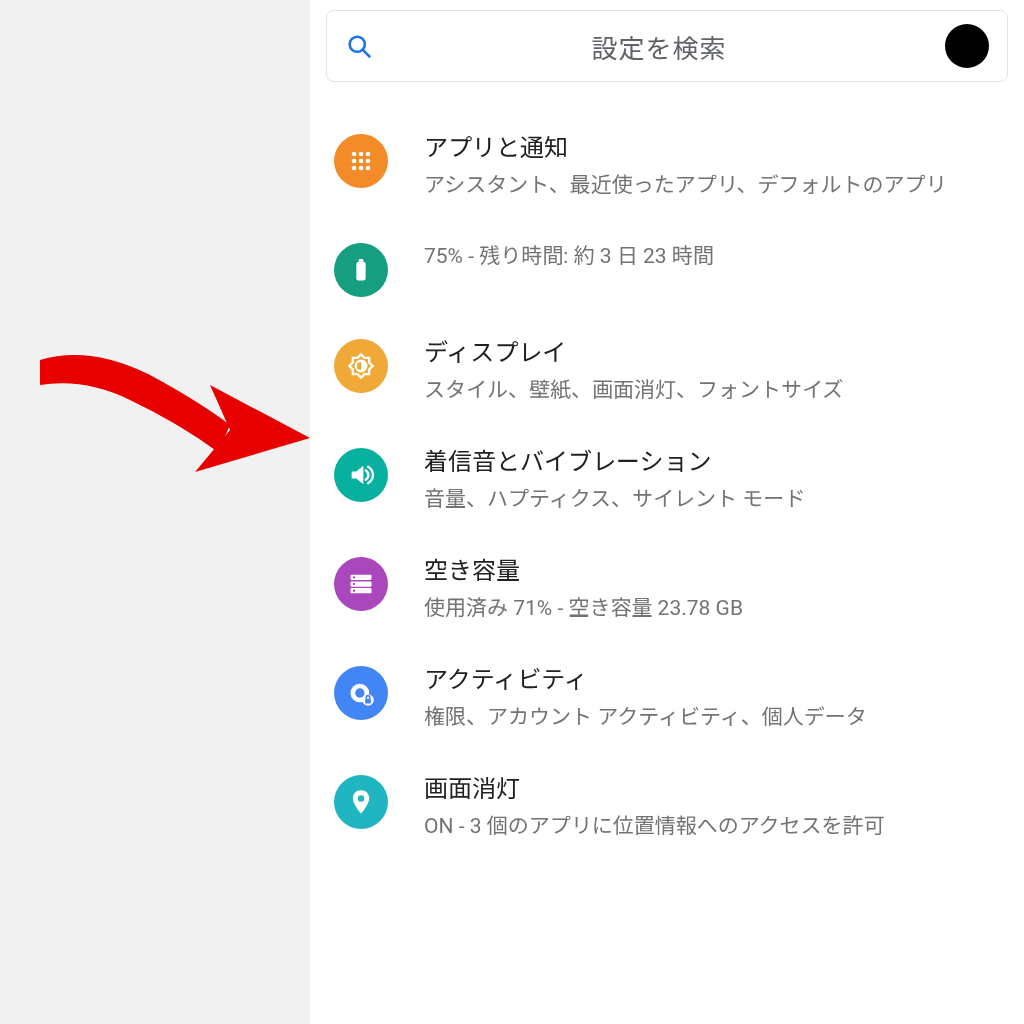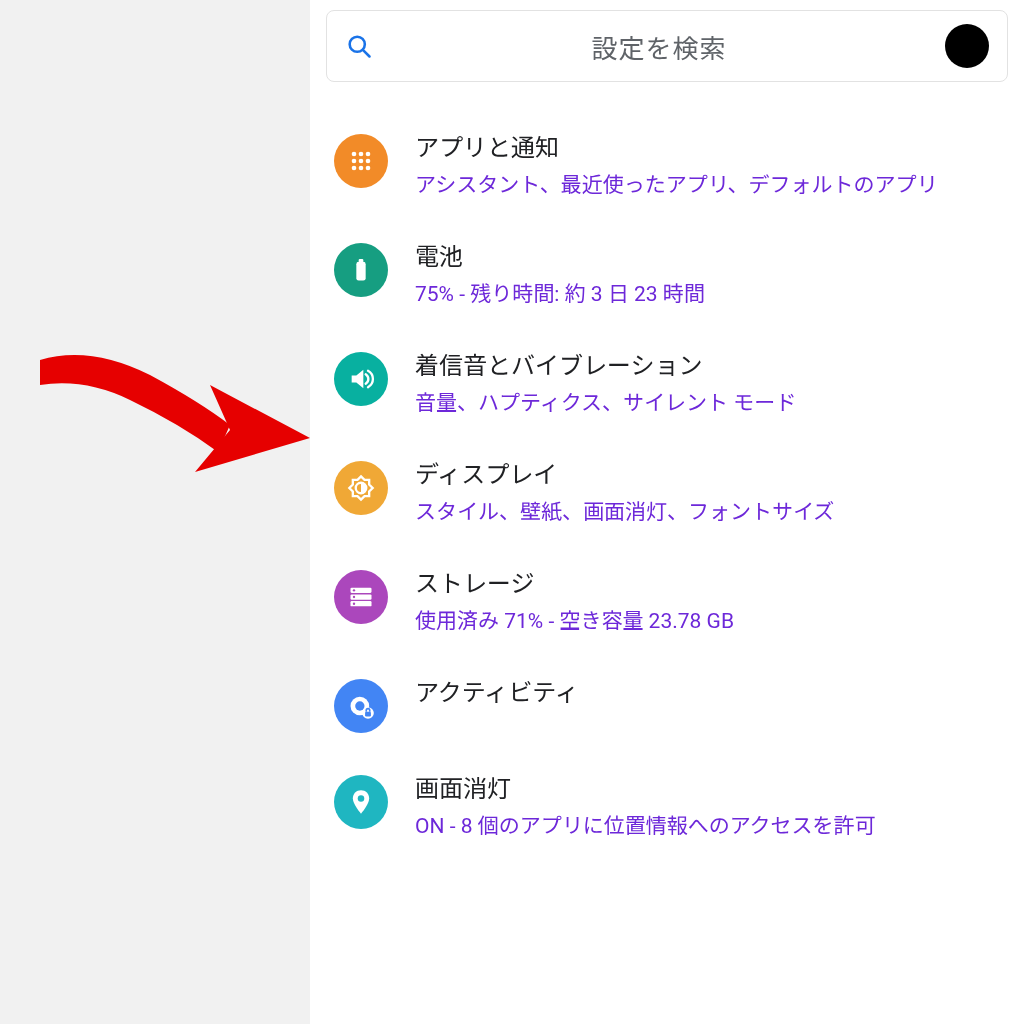--- a/index.html
+++ b/index.html
@@ -48,42 +48,42 @@
     width: 44px; height: 44px;
     border-radius: 50%;
     background: #000;
     flex-shrink: 0;
   }
   .list { padding-top: 30px; }
   .row {
     display: flex;
     align-items: flex-start;
     padding: 20px 8px 20px 8px;
-    gap: 27px;
+    gap: 36px;
     cursor: pointer;
   }
   .icon-disc {
     width: 54px; height: 54px;
     border-radius: 50%;
     flex-shrink: 0;
     display: flex;
     align-items: center;
     justify-content: center;
     margin-top: 2px;
   }
   .row-text { flex: 1; min-width: 0; }
   .row-title {
     font-size: 24px;
     color: #202124;
     line-height: 1.4;
     margin-bottom: 4px;
   }
   .row-sub {
     font-size: 21px;
-    color: #6d28d9;
+    color: #737373;
     line-height: 1.5;
   }
   
   .c-apps     { background: #f28b28; }
   .c-battery  { background: #169e81; }
   .c-display  { background: #f0a836; }
   .c-sound    { background: #08b0a0; }
   .c-storage  { background: #ab47bc; }
   .c-privacy  { background: #4285f4; }
   .c-location { background: #1fb6c1; }
@@ -148,92 +148,92 @@
     </div>
 
     <div class="row">
       <div class="icon-disc c-battery">
         <svg class="ic" viewBox="0 0 24 24" fill="#fff">
           <rect x="8" y="5" width="8" height="16" rx="2"></rect>
           <rect x="10" y="2.5" width="4" height="3" rx="1"></rect>
         </svg>
       </div>
       <div class="row-text">
-        <div class="row-title">電池</div>
         <div class="row-sub">75% - 残り時間: 約 3 日 23 時間</div>
-      </div>
-    </div>
-
-    <div class="row">
-      <div class="icon-disc c-sound">
-        <svg class="ic" viewBox="0 0 24 24" fill="#fff">
-          <path d="M4 9v6h4l6 5V4L8 9H4z"></path>
-          <path d="M16 8c1.5 1 2.3 2.4 2.3 4s-.8 3-2.3 4" fill="none" stroke="#fff" stroke-width="2" stroke-linecap="round"></path>
-          <path d="M18 5c2.8 1.6 4.2 4 4.2 7s-1.4 5.4-4.2 7" fill="none" stroke="#fff" stroke-width="2" stroke-linecap="round"></path>
-        </svg>
-      </div>
-      <div class="row-text">
-        <div class="row-title">着信音とバイブレーション</div>
-        <div class="row-sub">音量、ハプティクス、サイレント モード</div>
       </div>
     </div>
 
     <div class="row">
       <div class="icon-disc c-display">
         <svg class="ic" viewBox="0 0 24 24" fill="none" stroke="#fff" stroke-width="2">
           <polygon points="12,2 15,5 19,5 19,9 22,12 19,15 19,19 15,19 12,22 9,19 5,19 5,15 2,12 5,9 5,5 9,5" fill="none"></polygon>
           <circle cx="12" cy="12" r="4.5" fill="none"></circle>
           <path d="M12 7.5 A4.5 4.5 0 0 1 12 16.5 Z" fill="#fff" stroke="none"></path>
         </svg>
       </div>
       <div class="row-text">
         <div class="row-title">ディスプレイ</div>
         <div class="row-sub">スタイル、壁紙、画面消灯、フォントサイズ</div>
+      </div>
+    </div>
+
+    <div class="row">
+      <div class="icon-disc c-sound">
+        <svg class="ic" viewBox="0 0 24 24" fill="#fff">
+          <path d="M4 9v6h4l6 5V4L8 9H4z"></path>
+          <path d="M16 8c1.5 1 2.3 2.4 2.3 4s-.8 3-2.3 4" fill="none" stroke="#fff" stroke-width="2" stroke-linecap="round"></path>
+          <path d="M18 5c2.8 1.6 4.2 4 4.2 7s-1.4 5.4-4.2 7" fill="none" stroke="#fff" stroke-width="2" stroke-linecap="round"></path>
+        </svg>
+      </div>
+      <div class="row-text">
+        <div class="row-title">着信音とバイブレーション</div>
+        <div class="row-sub">音量、ハプティクス、サイレント モード</div>
       </div>
     </div>
 
     <div class="row">
       <div class="icon-disc c-storage">
         <svg class="ic" viewBox="0 0 24 24" fill="#fff">
           <rect x="3" y="4" width="18" height="4.5" rx="1"></rect>
           <rect x="3" y="9.75" width="18" height="4.5" rx="1"></rect>
           <rect x="3" y="15.5" width="18" height="4.5" rx="1"></rect>
           <circle cx="6" cy="6.25" r="1" fill="#ab47bc"></circle>
           <circle cx="6" cy="12" r="1" fill="#ab47bc"></circle>
           <circle cx="6" cy="17.75" r="1" fill="#ab47bc"></circle>
         </svg>
       </div>
       <div class="row-text">
-        <div class="row-title">ストレージ</div>
+        <div class="row-title">空き容量</div>
         <div class="row-sub">使用済み 71% - 空き容量 23.78 GB</div>
       </div>
     </div>
 
     <div class="row">
       <div class="icon-disc c-privacy">
         <svg class="ic" viewBox="0 0 24 24">
           <circle cx="11" cy="12" r="8" fill="#fff"></circle>
           <circle cx="11" cy="12" r="4" fill="#4285f4"></circle>
           <circle cx="18" cy="18" r="5" fill="#fff"></circle>
           <rect x="15.5" y="17" width="5" height="4" rx="1" fill="#4285f4"></rect>
           <path d="M16.5 17v-1.2a1.5 1.5 0 0 1 3 0V17" fill="none" stroke="#4285f4" stroke-width="1.4"></path>
         </svg>
       </div>
       <div class="row-text">
         <div class="row-title">アクティビティ</div>
+        <div class="row-sub">権限、アカウント アクティビティ、個人データ</div>
       </div>
     </div>
 
     <div class="row">
       <div class="icon-disc c-location">
         <svg class="ic" viewBox="0 0 24 24" fill="#fff">
           <path d="M12 2c-4 0-7 3-7 7 0 5 7 13 7 13s7-8 7-13c0-4-3-7-7-7z"></path>
           <circle cx="12" cy="9" r="2.8" fill="#1fb6c1"></circle>
         </svg>
       </div>
       <div class="row-text">
         <div class="row-title">画面消灯</div>
-        <div class="row-sub">ON - 8 個のアプリに位置情報へのアクセスを許可</div>
+        <div class="row-sub">ON - 3 個のアプリに位置情報へのアクセスを許可</div>
       </div>
     </div>
 
   </div>
 </div>
 
 </body></html>

